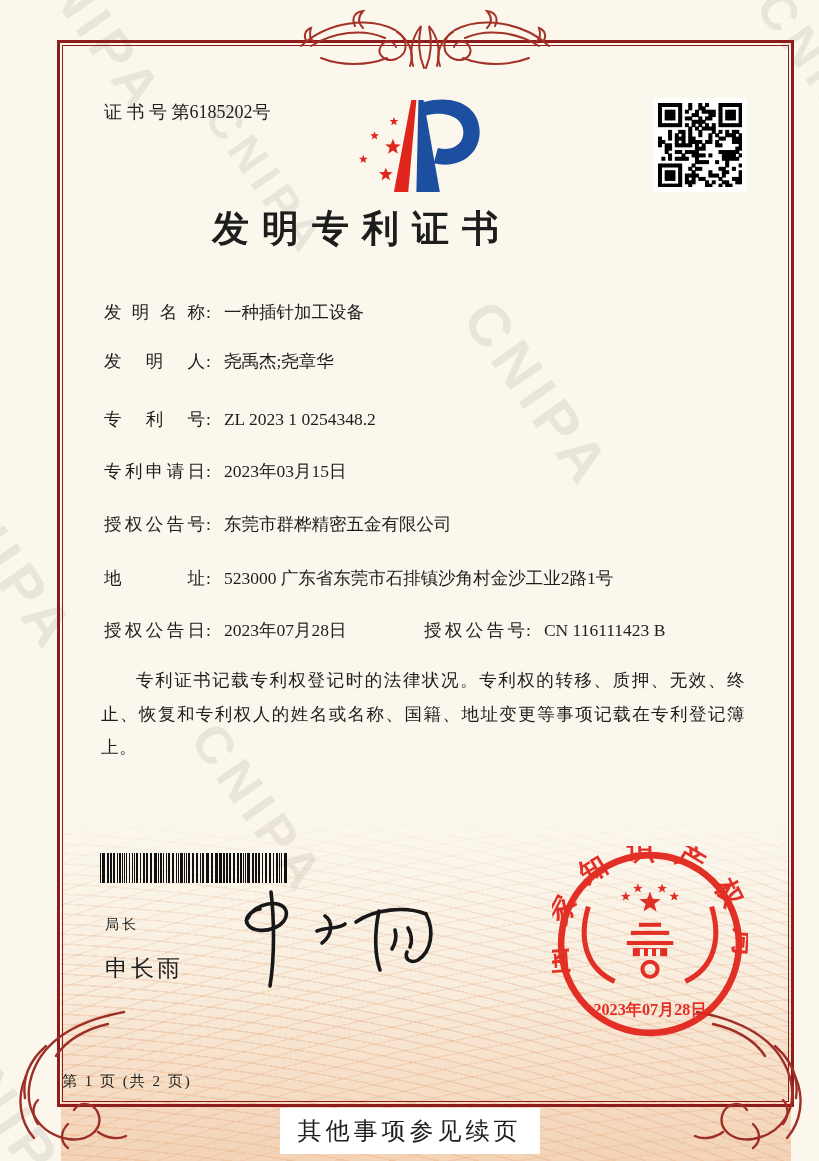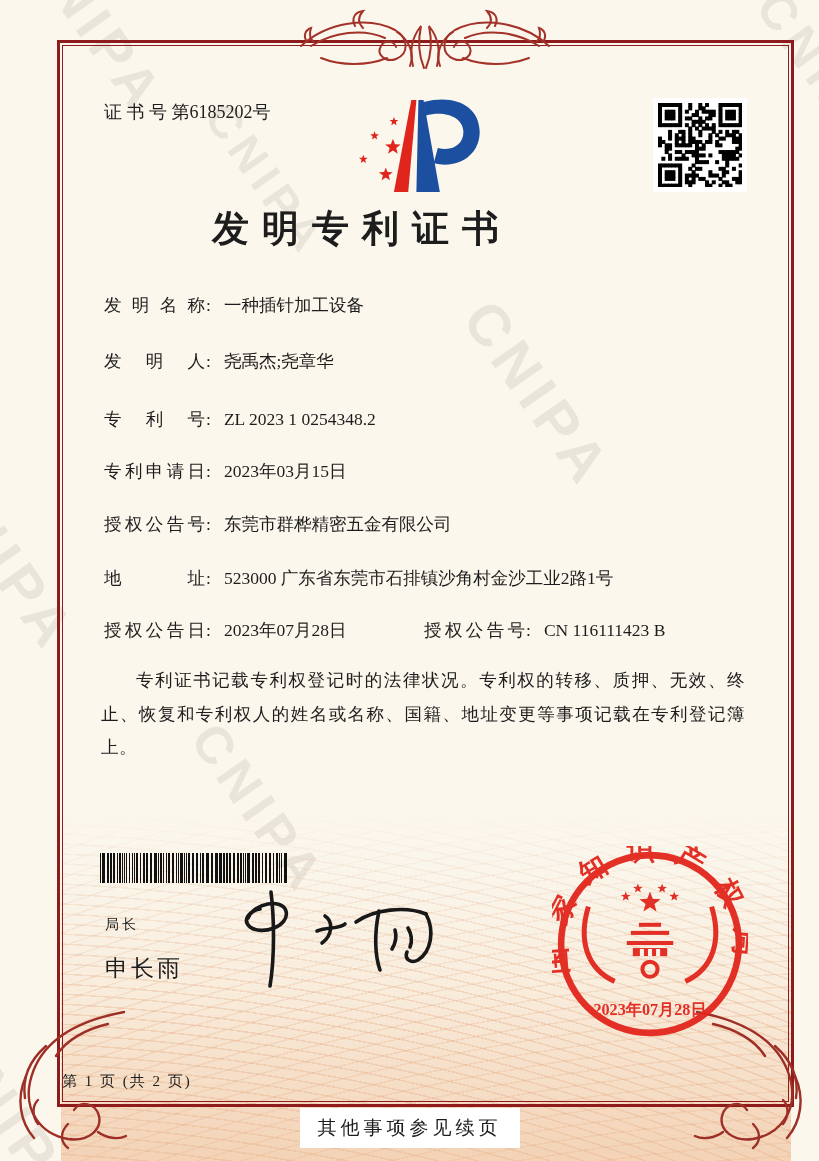--- a/index.html
+++ b/index.html
@@ -44,40 +44,40 @@
   
   .cert-no{position:absolute;z-index:4;left:104px;top:100px;font-size:18px;}
   .qr{position:absolute;z-index:4;left:653px;top:98px;width:94px;height:94px;background:#fff;}
   .qr svg{position:absolute;left:5px;top:5px;}
   .logo{position:absolute;z-index:4;left:358px;top:96px;}
   .doc-title{
     position:absolute;z-index:4;left:57px;width:597px;top:204px;text-align:center;
     font-size:37px;font-weight:600;letter-spacing:13px;text-indent:13px;
   }
   .frow{position:absolute;z-index:4;left:104px;font-size:17.5px;white-space:nowrap;}
-  .r1{top:293px}.r2{top:349px}.r3{top:407px}.r4{top:459px}.r5{top:512px}.r6{top:566px}.r7{top:618px}
+  .r1{top:300px}.r2{top:349px}.r3{top:407px}.r4{top:459px}.r5{top:512px}.r6{top:566px}.r7{top:618px}
   .flabel{display:inline-block;width:102px;text-align:justify;text-align-last:justify;letter-spacing:1px;}
   .colon{display:inline-block;margin-right:13px;}
   .g2{position:absolute;left:320px;top:0;white-space:nowrap;}
   .paras{
     position:absolute;z-index:4;left:101px;top:664px;width:644px;
     font-size:17.5px;line-height:33.5px;text-align:justify;letter-spacing:0.5px;
   }
   .paras p{margin:0;text-indent:2em;}
   .paras p + p{margin-top:1px;}
   .barcode{position:absolute;z-index:4;left:100px;top:853px;}
   .director-title{position:absolute;z-index:4;left:105px;top:916px;font-size:14px;letter-spacing:3px;}
   .director-name{position:absolute;z-index:4;left:105px;top:953px;font-size:23px;letter-spacing:3px;}
   .signature{position:absolute;z-index:5;left:228px;top:886px;}
   .seal{position:absolute;z-index:5;left:552px;top:846px;opacity:.95;}
   .seal text{font-family:"Liberation Serif","DejaVu Serif",serif;}
   .page-info{position:absolute;z-index:4;left:62px;width:763px;top:1072px;text-align:left;font-size:15px;letter-spacing:2px;}
   .note-box{
     position:absolute;z-index:6;left:50%;top:1108px;transform:translateX(-50%);
-    background:#ffffff;padding:7px 18px;font-size:19px;letter-spacing:4px;white-space:nowrap;
+    background:#ffffff;padding:7px 18px;font-size:24px;letter-spacing:4px;white-space:nowrap;
   }
 </style>
 </head>
 <body>
 
 <span class="wm wm-a">CNIPA</span>
 <span class="wm wm-b">CNIPA</span>
 <span class="wm wm-c">CNIPA</span>
 <span class="wm wm-d">CNIPA</span>
 <span class="wm wm-e">CNIPA</span>

